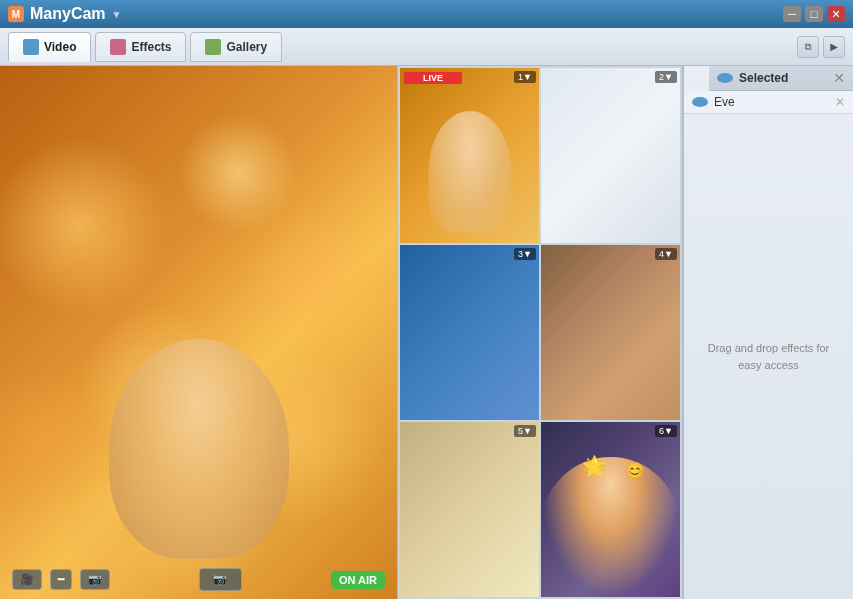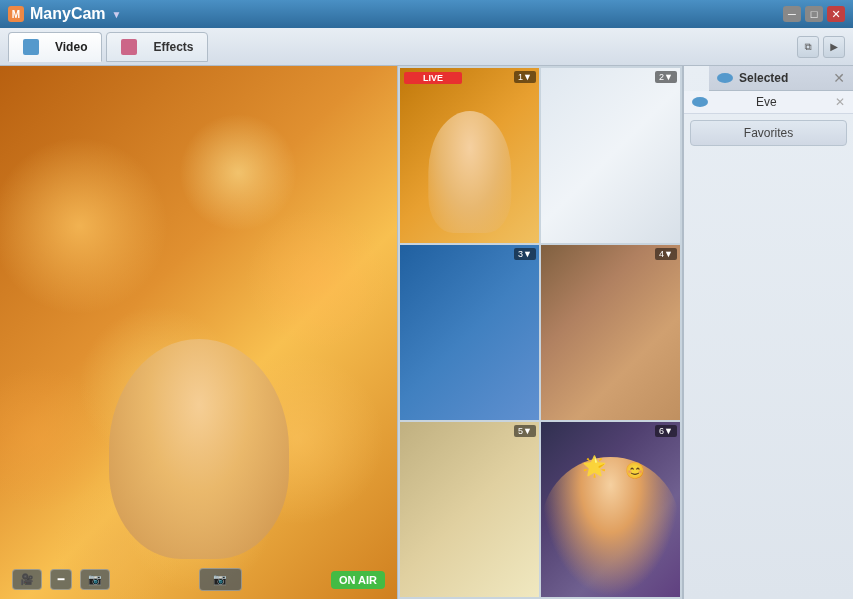--- a/index.html
+++ b/index.html
@@ -59,21 +59,21 @@
     .toolbar {
       background: linear-gradient(to bottom, #e8eef4, #d4dde8);
       height: 38px;
       display: flex;
       align-items: center;
       padding: 0 8px;
       border-bottom: 1px solid #b0bcc8;
       gap: 4px;
     }
     .tab-btn {
-      display: flex; align-items: center; gap: 16px;
+      display: flex; align-items: center; gap: 5px;
       padding: 5px 14px;
       border: 1px solid #b0bcc8;
       border-radius: 4px 4px 0 0;
       background: linear-gradient(to bottom, #f0f4f8, #e0e8f0);
       cursor: pointer;
       font-size: 12px;
       font-weight: 600;
       color: #333;
       height: 30px;
     }
@@ -275,21 +275,21 @@
       border-bottom: 1px solid #d0d8e4;
       gap: 6px;
       background: #eef2f8;
     }
     .selected-item-eye {
       width: 16px; height: 10px;
       background: #5599cc;
       border-radius: 50%;
     }
     .selected-item-label {
-      flex: 1; font-size: 12px; color: #333; margin-left: 42px;
+      flex: 1; font-size: 12px; color: #333;
     }
     .selected-item-close {
       cursor: pointer; color: #aaa; font-size: 12px;
     }
     .favorites-section {
       margin: 6px;
     }
     .favorites-btn {
       width: 100%;
       background: linear-gradient(to bottom, #e0e8f0, #d0d8e4);
@@ -329,20 +329,24 @@
 </div>
 
 <div class="toolbar">
   <div class="tab-btn active">
     <span class="tab-icon" style="background:#5599cc;"></span>
     <span>Video</span>
   </div>
   <div class="tab-btn">
     <span class="tab-icon" style="background:#cc6688;"></span>
     <span>Effects</span>
+  </div>
+  <div class="tab-btn">
+    <span class="tab-icon" style="background:#77aa55;"></span>
+    <span>Gallery</span>
   </div>
   <div class="toolbar-spacer"></div>
   <div class="toolbar-right">
     <div class="toolbar-right-btn">⧉</div>
     <div class="toolbar-right-btn">▶</div>
   </div>
 </div>
 
 <div class="content">
 
@@ -412,18 +416,16 @@
     <div class="selected-header">
       <div class="selected-eye-icon"></div>
       <span class="selected-label">Selected</span>
       <span class="selected-close">✕</span>
     </div>
     <div class="selected-item">
       <div class="selected-item-eye"></div>
       <span class="selected-item-label">Eve</span>
       <span class="selected-item-close">✕</span>
     </div>
-    <div class="favorites-section">
-      <div class="favorites-btn">Favorites</div>
-    </div>
+    <div class="drag-drop-hint">Drag and drop effects for easy access</div>
   </div>
 
 </div>
 
 </body></html>

